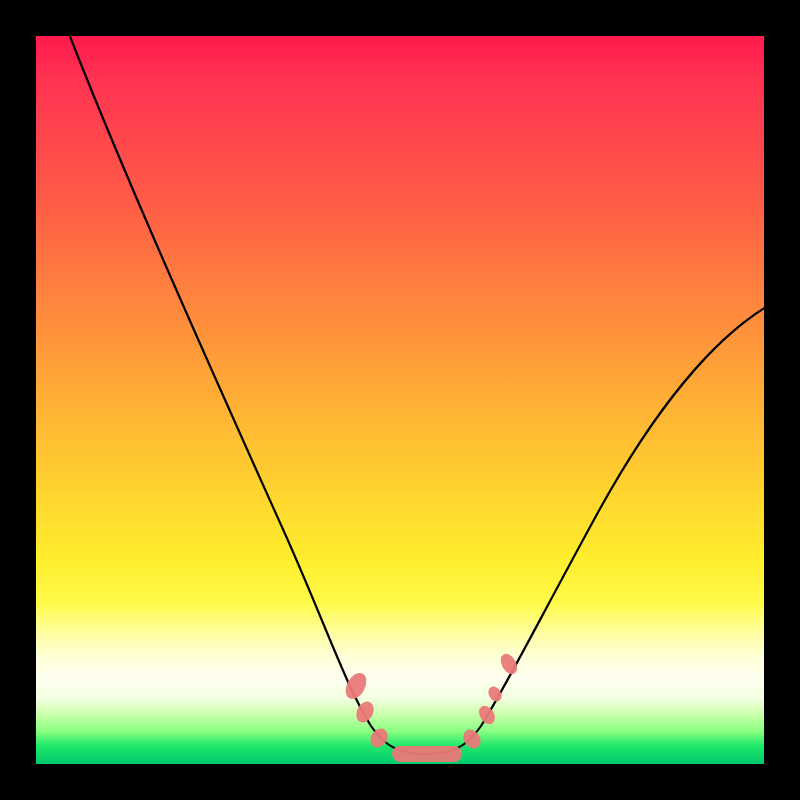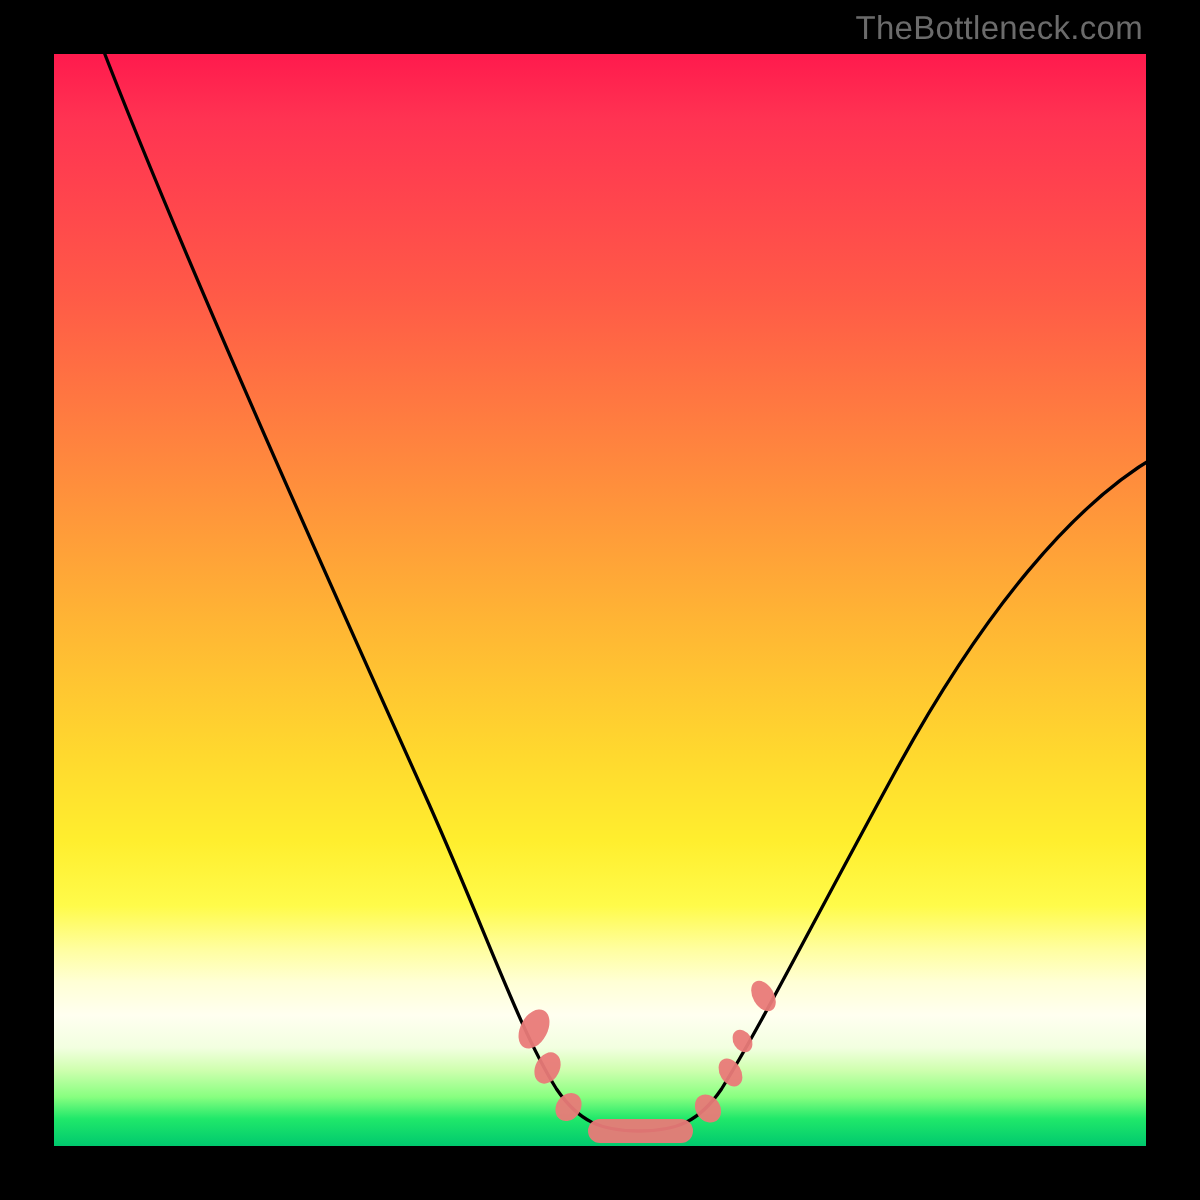--- a/index.html
+++ b/index.html
@@ -89,15 +89,14 @@
 
         <ellipse cx="436" cy="703" rx="8" ry="10" transform="rotate(-35 436 703)"></ellipse>
         <ellipse cx="451" cy="679" rx="7" ry="10" transform="rotate(-32 451 679)"></ellipse>
         <ellipse cx="459" cy="658" rx="6" ry="8" transform="rotate(-32 459 658)"></ellipse>
         <ellipse cx="473" cy="628" rx="7" ry="11" transform="rotate(-30 473 628)"></ellipse>
       </g>
     </svg>
 
   </div>
 
-  <div class="watermark">TheBottleneck.com</div>
 
 </div>
 
 </body></html>

